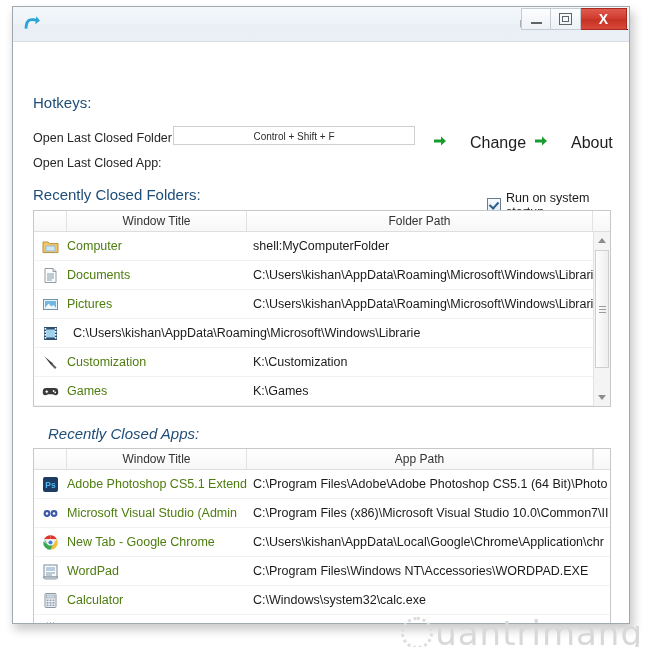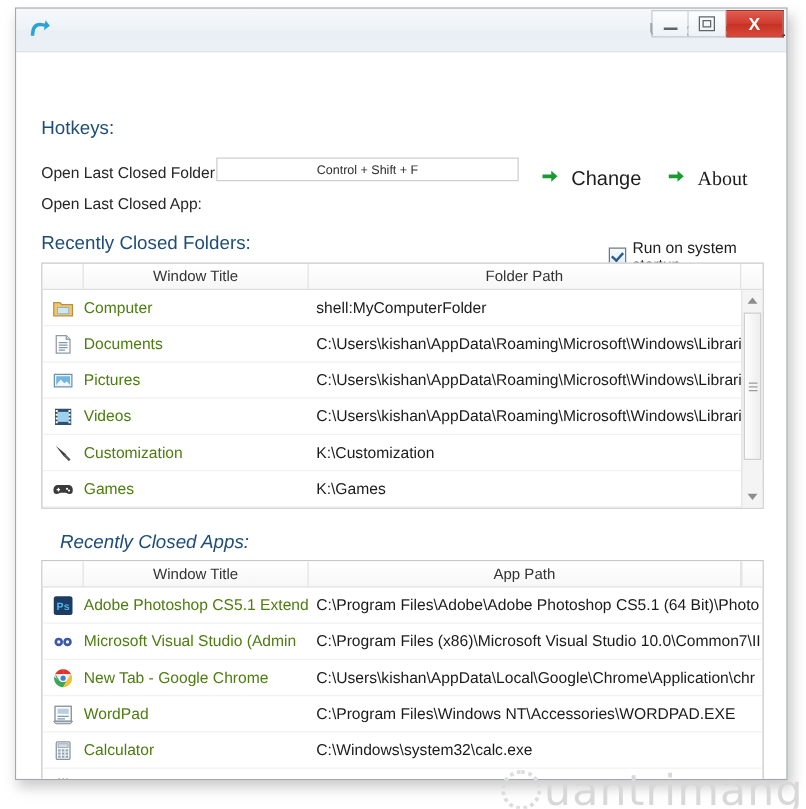--- a/index.html
+++ b/index.html
@@ -155,21 +155,21 @@
     font-size: 10px;
     color: #2c2c2c;
     box-sizing: border-box;
   }
 
   
   .linkbtn {
     position: absolute;
     display: flex;
     align-items: center;
-    gap: 10px;
+    gap: 23px;
     font-size: 16px;
     color: #1d1d1d;
     cursor: pointer;
     user-select: none;
   }
   .arrow-icon { flex: none; }
 
   
   #startup-check {
     position: absolute;
@@ -372,21 +372,21 @@
 
       <div class="linkbtn" style="left:420px; top:92px;">
         <span class="arrow-icon">
           <svg width="14" height="14" viewBox="0 0 14 14">
             <path d="M1 5.5 L8 5.5 L8 2.6 L13 7 L8 11.4 L8 8.5 L1 8.5 Z" fill="#189c2f"></path>
           </svg>
         </span>
         <span>Change</span>
       </div>
 
-      <div class="linkbtn" style="left:521px; top:92px;font-family:Liberation Serif, serif;">
+      <div class="linkbtn" style="left:521px; top:92px;">
         <span class="arrow-icon">
           <svg width="14" height="14" viewBox="0 0 14 14">
             <path d="M1 5.5 L8 5.5 L8 2.6 L13 7 L8 11.4 L8 8.5 L1 8.5 Z" fill="#189c2f"></path>
           </svg>
         </span>
         <span>About</span>
       </div>
 
       <div class="section-title" style="left:20px; top:144px;">Recently Closed Folders:</div>
 
@@ -447,21 +447,20 @@
                     <rect x="2.6" y="6" width="1.6" height="1.6"></rect>
                     <rect x="2.6" y="9" width="1.6" height="1.6"></rect>
                     <rect x="2.6" y="12" width="1.6" height="1.6"></rect>
                     <rect x="12.8" y="3" width="1.6" height="1.6"></rect>
                     <rect x="12.8" y="6" width="1.6" height="1.6"></rect>
                     <rect x="12.8" y="9" width="1.6" height="1.6"></rect>
                     <rect x="12.8" y="12" width="1.6" height="1.6"></rect>
                   </g>
                 </svg>
               </div>
-              <div class="c-title">Videos</div>
               <div class="c-path">C:\Users\kishan\AppData\Roaming\Microsoft\Windows\Librarie</div>
             </div>
             <div class="lv-row">
               <div class="c-icon">
                 <svg width="17" height="17" viewBox="0 0 17 17">
                   <path d="M2.5 2.5 L11 9.5 L9.5 11.5 L2.5 2.5 Z" fill="#3a3a3a"></path>
                   <path d="M10 9 L14.5 13.5 L13 15 L8.8 10.6 Z" fill="#5b5b5b"></path>
                 </svg>
               </div>
               <div class="c-title">Customization</div>

